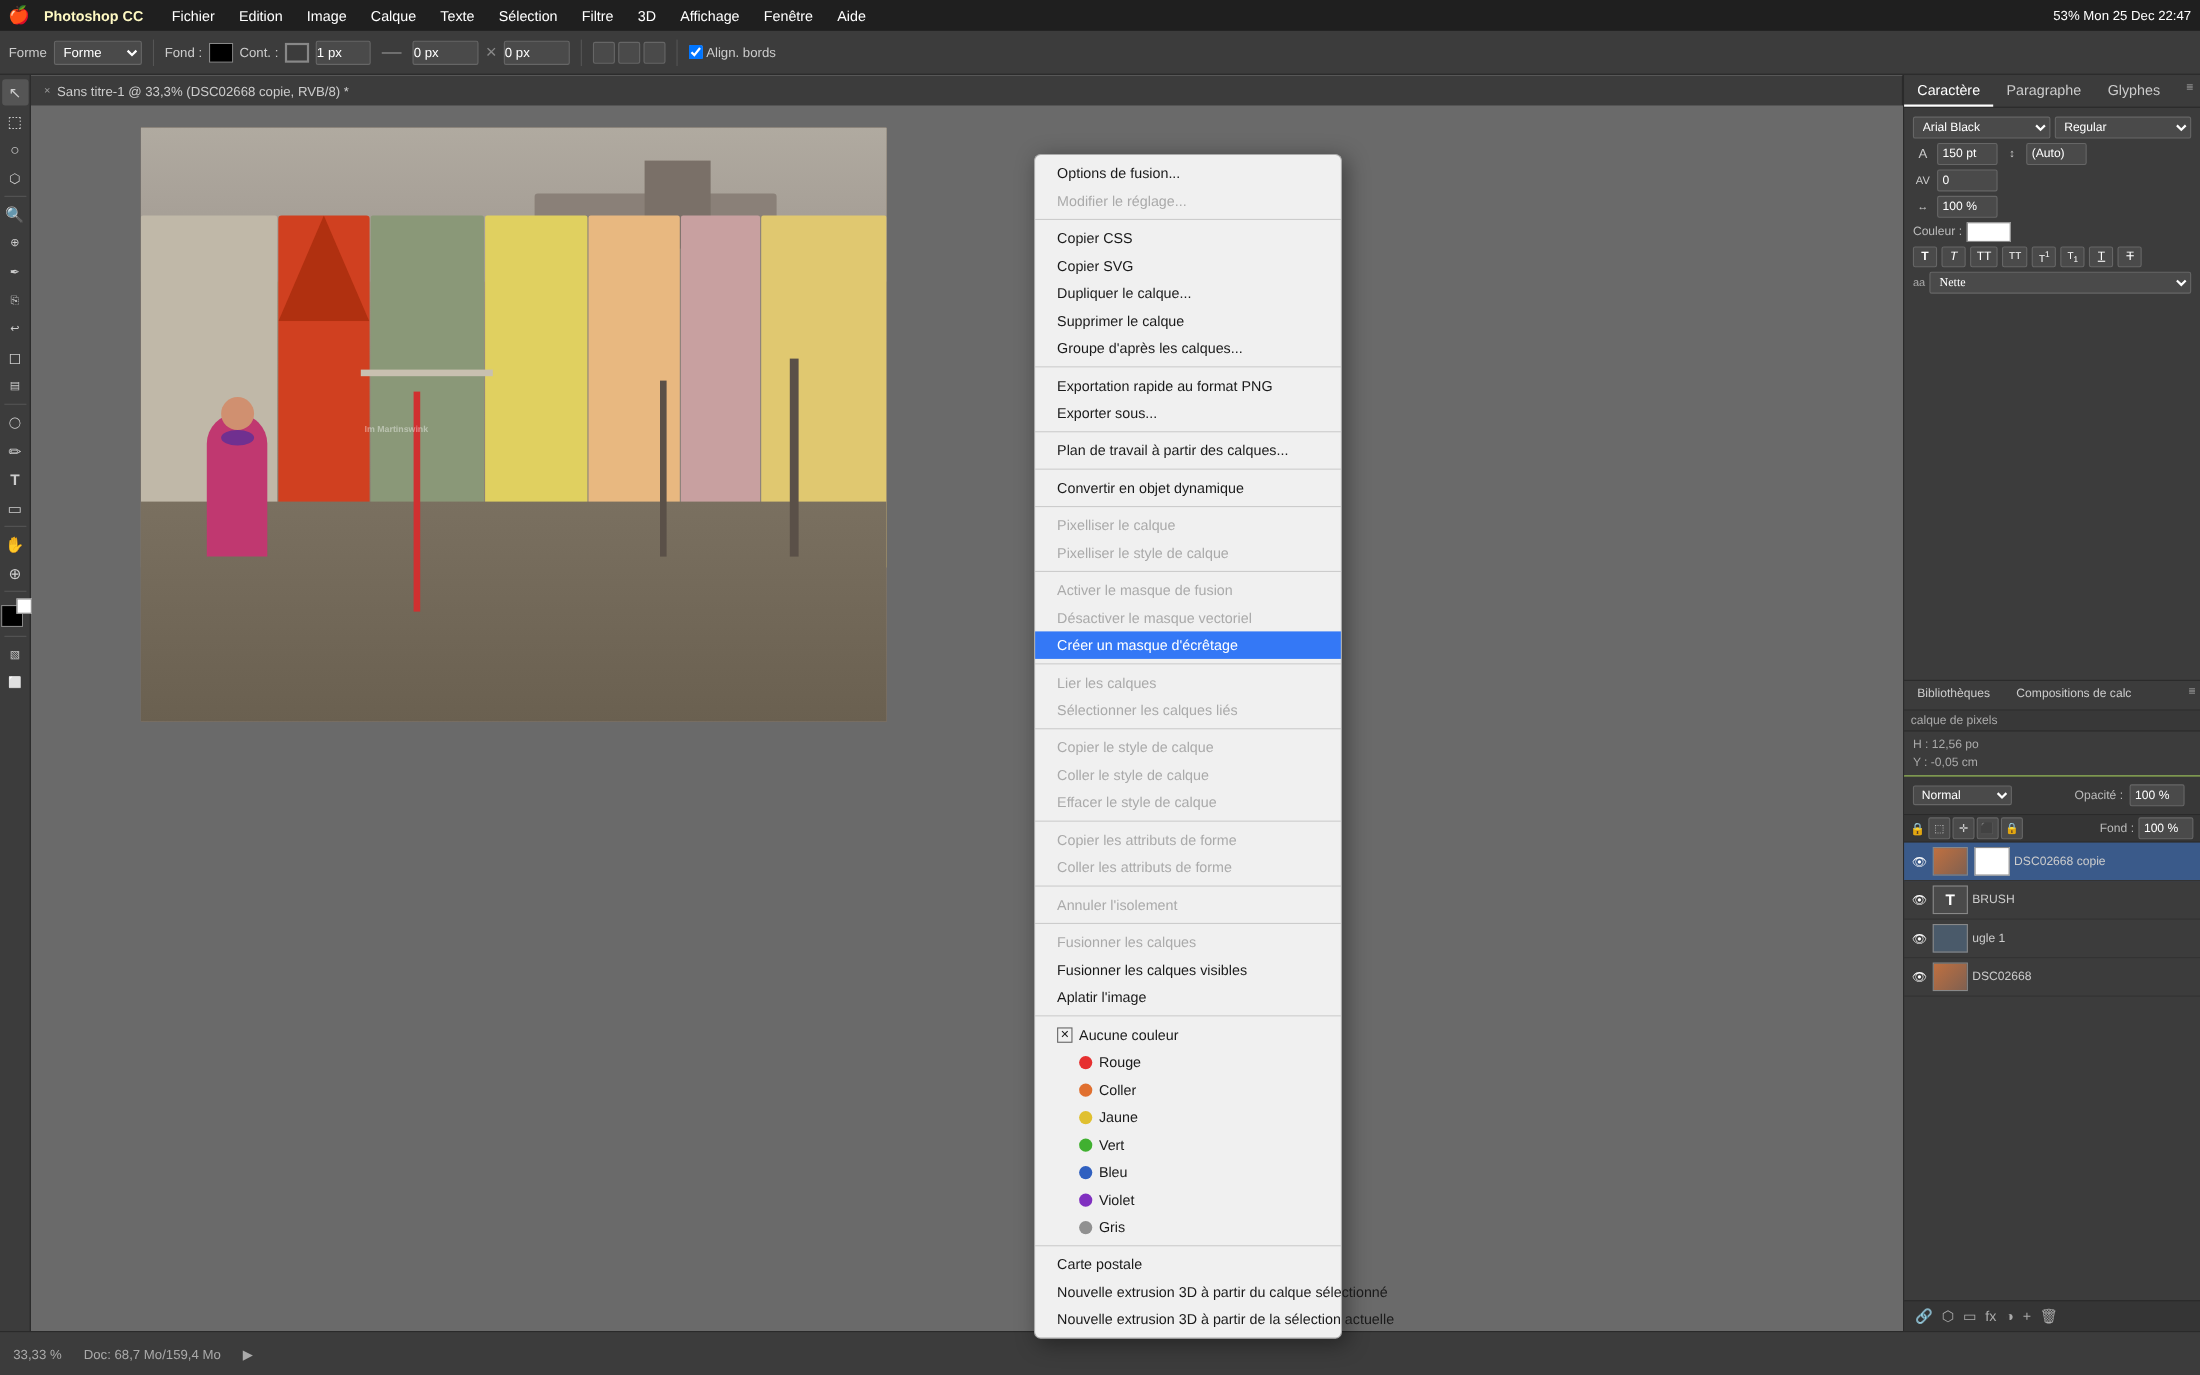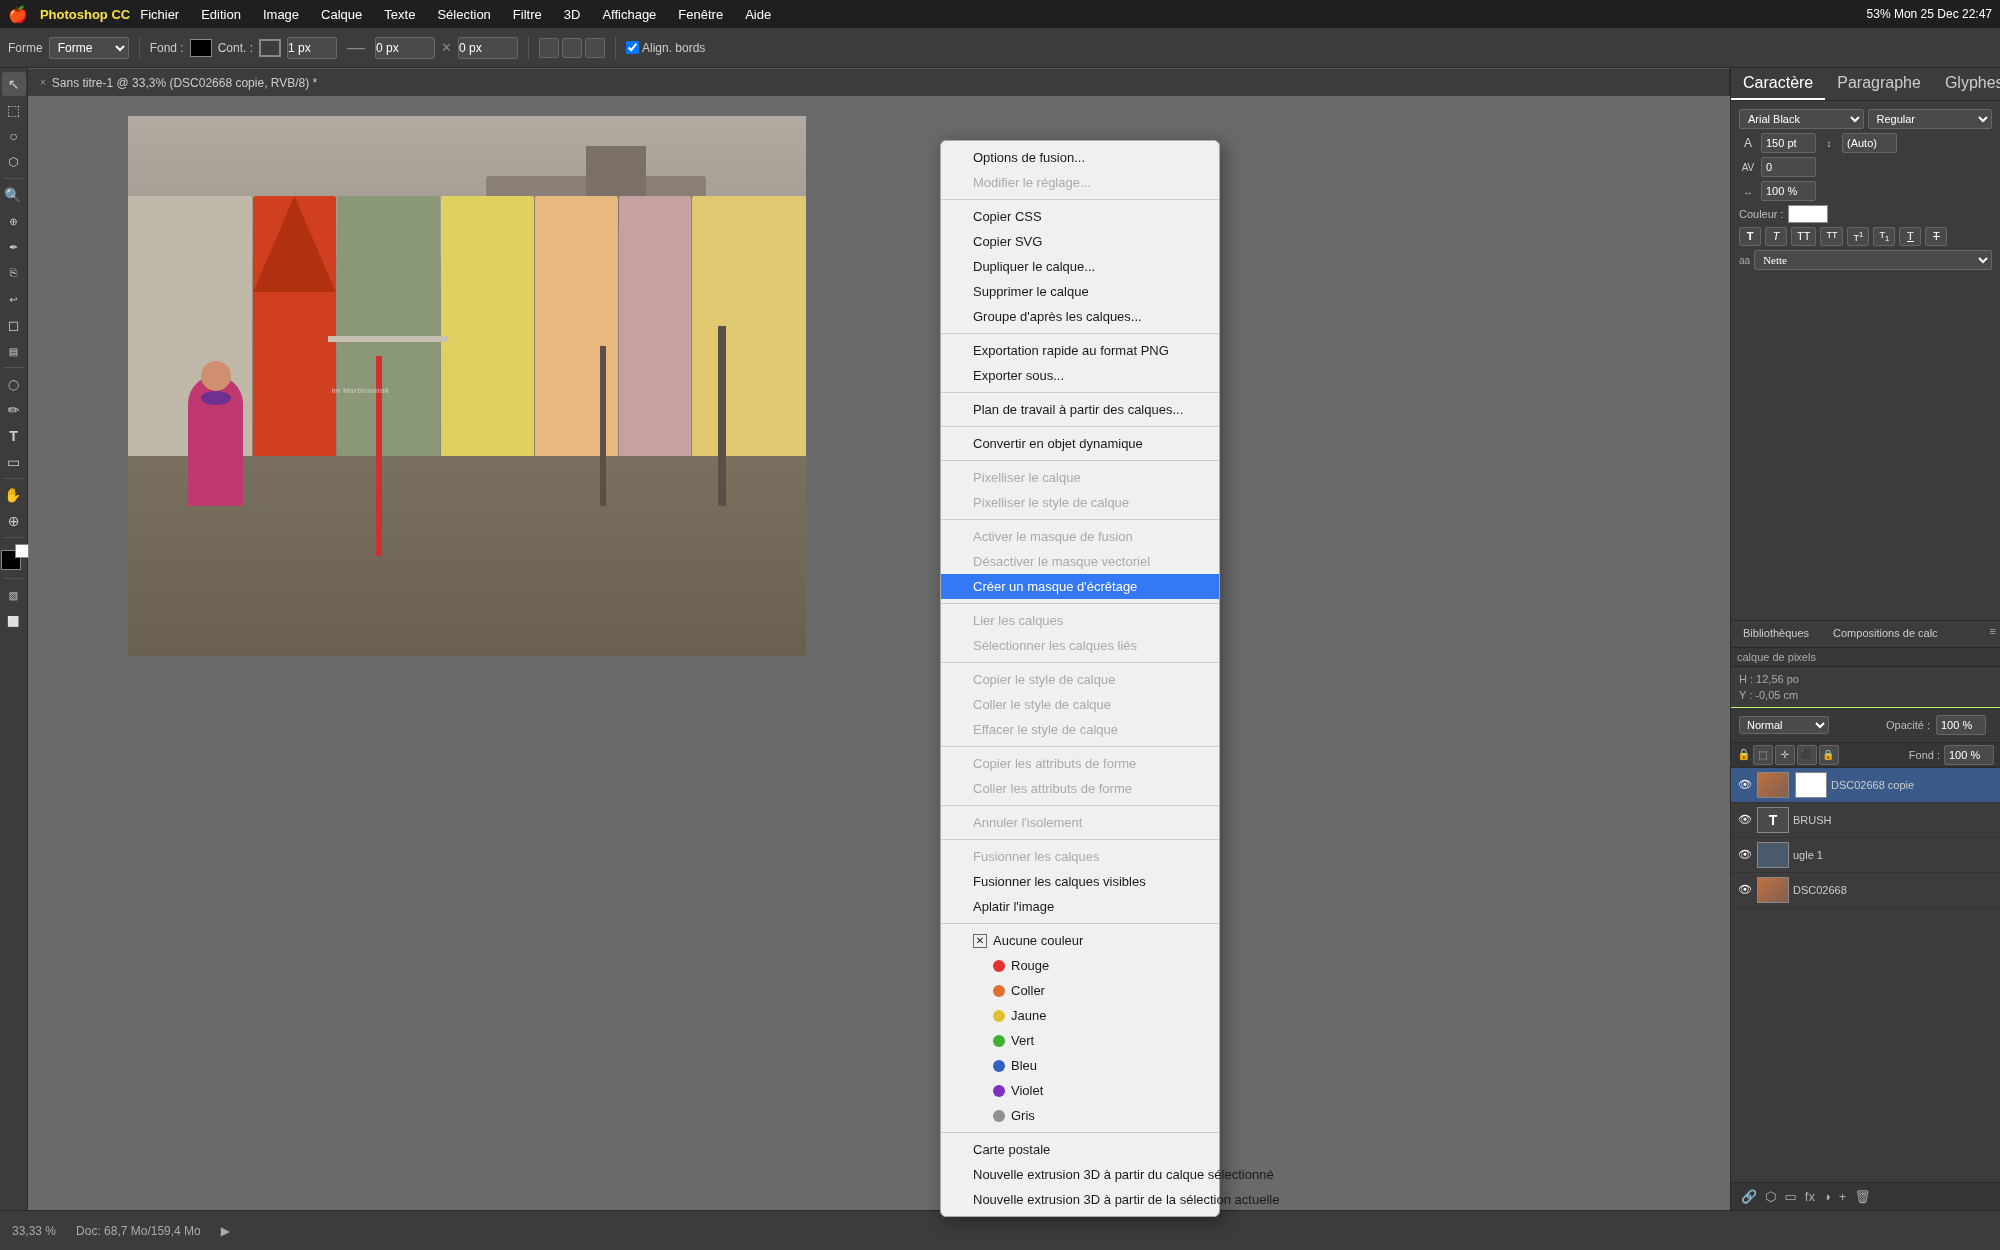--- a/index.html
+++ b/index.html
@@ -27,22 +27,22 @@
       left: 0;
       z-index: 100;
     }
     .menubar-apple {
       font-size: 16px;
       margin-right: 12px;
       color: #fff;
     }
     .menubar-app {
       font-weight: 700;
-      margin-right: 0;
-      color: #fde047;
+      margin-right: 16px;
+      color: #fef9c3;
       font-size: 13px;
     }
     .menubar-items {
       display: flex;
       gap: 2px;
       flex: 1;
     }
     .menubar-item {
       padding: 2px 10px;
       font-size: 13px;
@@ -225,21 +225,21 @@
       width: 280px;
       background: #f0f0f0;
       border: 1px solid #aaa;
       border-radius: 6px;
       box-shadow: 4px 4px 20px rgba(0,0,0,0.4);
       z-index: 200;
       padding: 4px 0;
       color: #1a1a1a;
     }
     .menu-item {
-      padding: 5px 32px;
+      padding: 5px 20px;
       font-size: 13px;
       cursor: pointer;
       display: flex;
       align-items: center;
       gap: 6px;
       color: #1a1a1a;
       white-space: nowrap;
     }
     .menu-item.highlighted { background: #3478f6; color: #fff; }
     .menu-item.disabled { color: #aaa; cursor: default; }
@@ -270,21 +270,21 @@
     }
 
     
     .panel-tabs {
       display: flex;
       background: #3c3c3c;
       border-bottom: 1px solid #2a2a2a;
     }
     .panel-tab {
       padding: 6px 12px;
-      font-size: 16px;
+      font-size: 13px;
       color: #ccc;
       cursor: pointer;
       border-bottom: 2px solid transparent;
     }
     .panel-tab.active {
       color: #fff;
       border-bottom: 2px solid #fff;
     }
 
     .panel-content {

